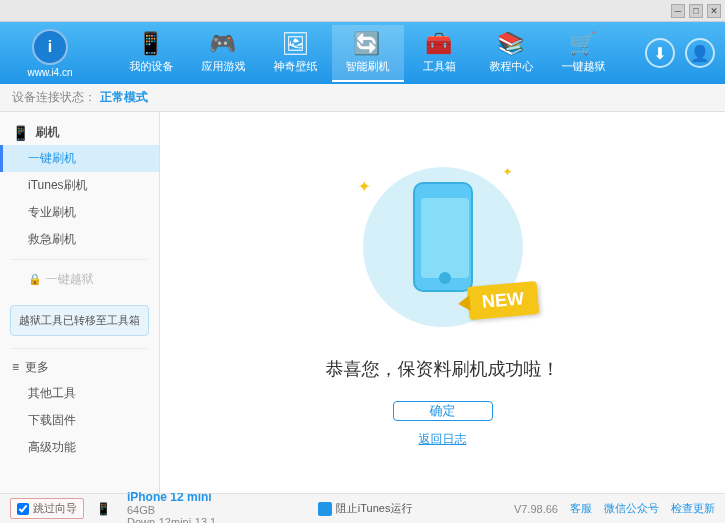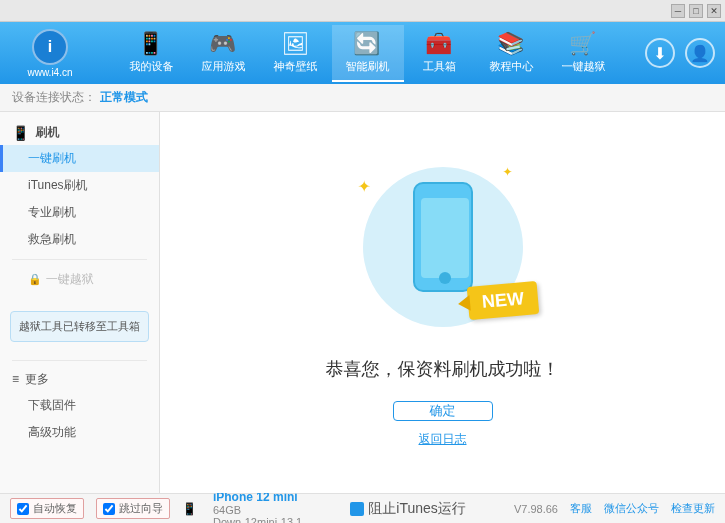--- a/index.html
+++ b/index.html
@@ -190,21 +190,21 @@
       align-items: center;
     }
     .sidebar-disabled .lock-icon {
       margin-right: 4px;
       font-size: 11px;
     }
     .sidebar-notice {
       background: #e8f4fb;
       border: 1px solid #b8ddf5;
       border-radius: 4px;
-      margin: 18px 10px;
+      margin: 12px 10px;
       padding: 6px 8px;
       font-size: 11px;
       color: #555;
       line-height: 1.5;
     }
     .sidebar-more-title {
       display: flex;
       align-items: center;
       padding: 4px 12px;
       color: #555;
@@ -376,21 +376,21 @@
     }
     .device-detail {
       color: #888;
       font-size: 11px;
     }
     .bottom-center {
       display: flex;
       align-items: center;
       gap: 16px;
       color: #888;
-      font-size: 14px;
+      font-size: 11px;
     }
     .bottom-right {
       display: flex;
       align-items: center;
       gap: 12px;
       color: #888;
       font-size: 11px;
     }
     .bottom-right a {
       color: #2196e8;
@@ -501,20 +501,23 @@
     </div>
     <div class="sidebar-notice">
       <span>越狱工具已转移至工具箱</span>
     </div>
 
     <div class="sidebar-divider"></div>
 
     <div class="sidebar-more-title">
       <span class="icon">≡</span>
       <span>更多</span>
+    </div>
+    <div class="sidebar-item">
+      <span>其他工具</span>
     </div>
     <div class="sidebar-item">
       <span>下载固件</span>
     </div>
     <div class="sidebar-item">
       <span>高级功能</span>
     </div>
   </div>
 
   <div class="content-area">
@@ -533,24 +536,20 @@
     <div class="success-title">恭喜您，保资料刷机成功啦！</div>
     <button class="confirm-btn">确定</button>
     <div class="back-link">返回日志</div>
   </div>
 </div>
 
 <div class="bottom-bar">
   <div class="bottom-left">
     <label class="checkbox-item">
       <input type="checkbox" checked="" style="">
-      <span>自动恢复</span>
-    </label>
-    <label class="checkbox-item">
-      <input type="checkbox" checked="" style="">
       <span>跳过向导</span>
     </label>
     <div class="device-info">
       <span style="font-size:12px; color:#888; margin-right:4px;">📱</span>
     </div>
     <div class="device-info">
       <div class="device-name">iPhone 12 mini</div>
       <div class="device-detail">64GB</div>
       <div class="device-detail">Down-12mini-13,1</div>
     </div>

